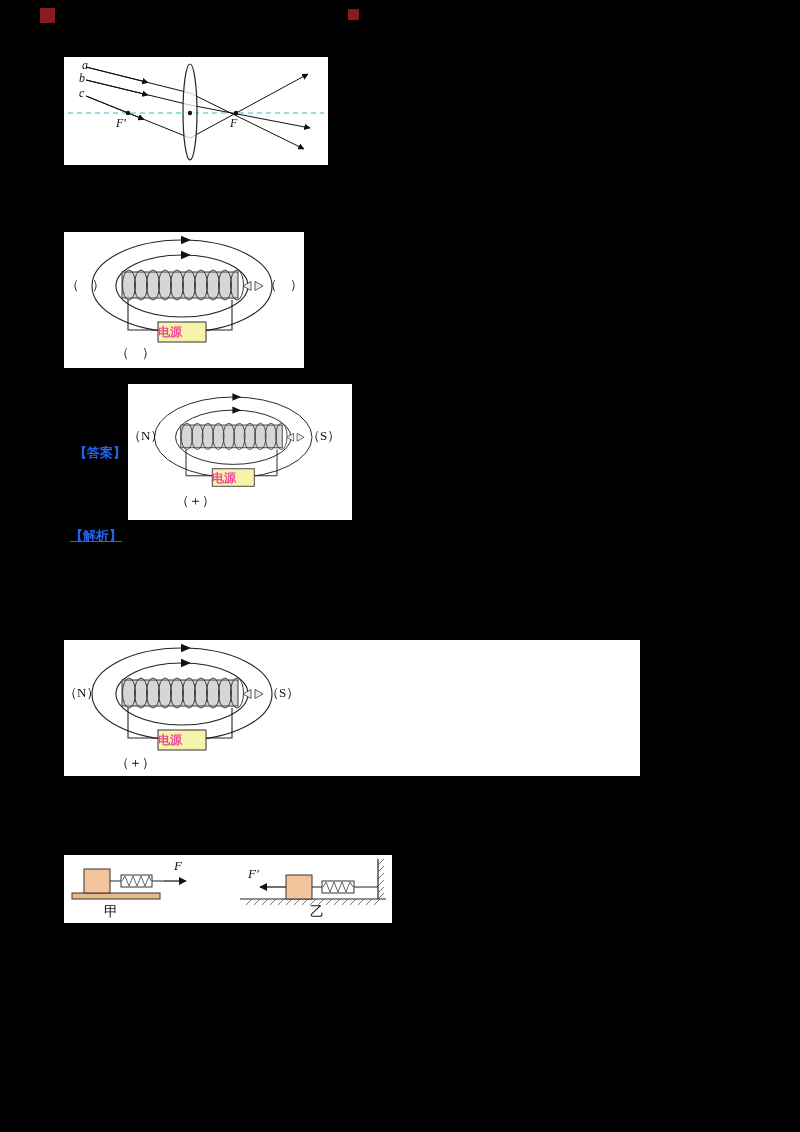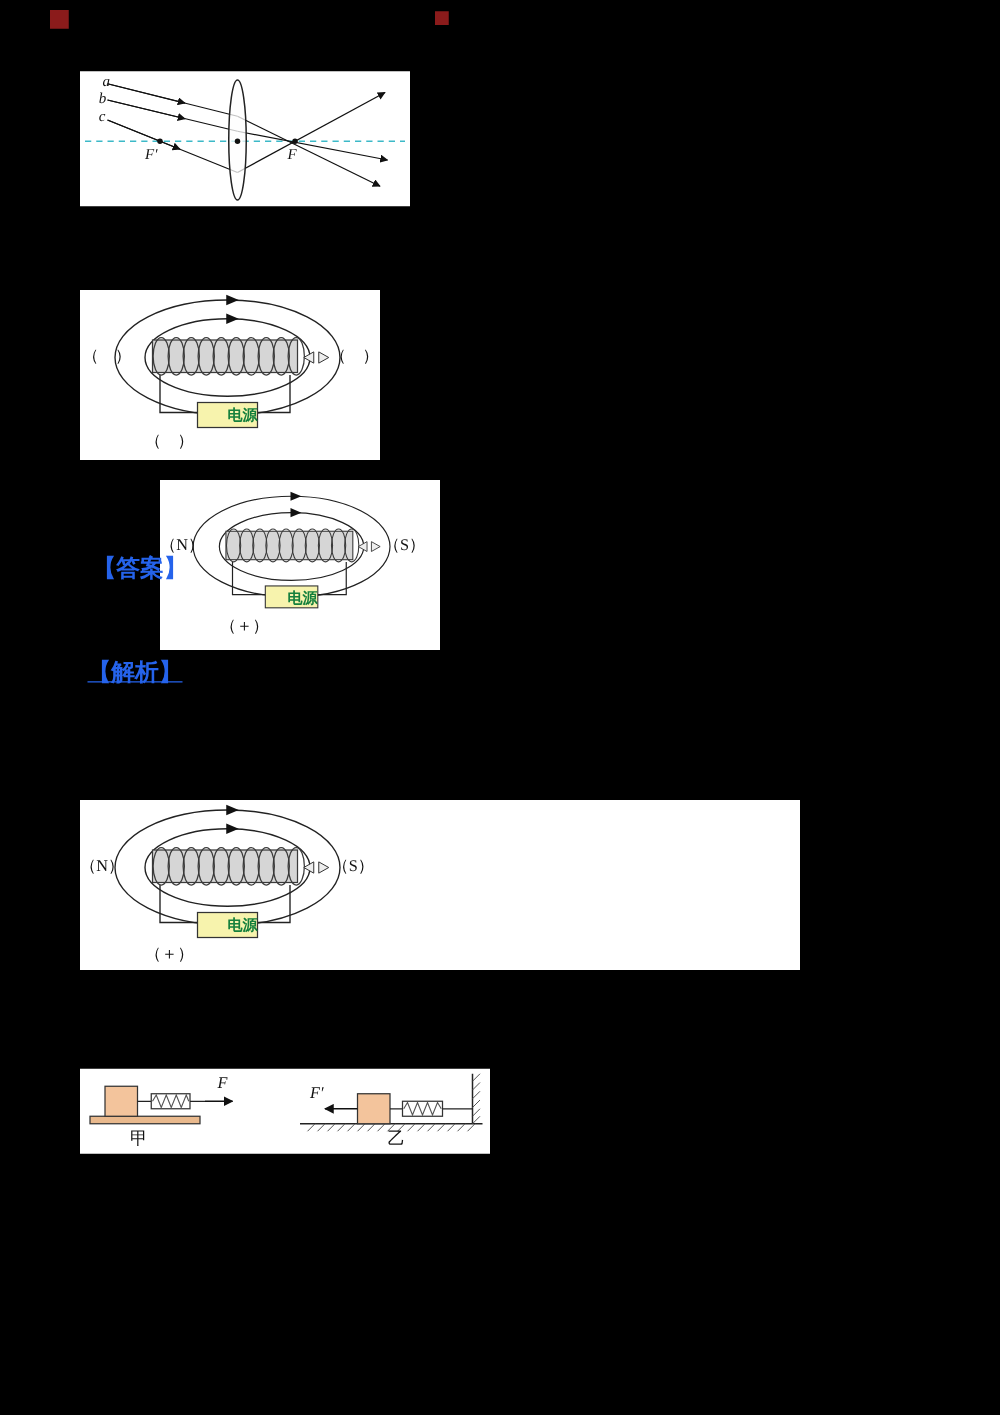--- a/index.html
+++ b/index.html
@@ -48,33 +48,33 @@
   .sol2-right  { left:179px; top:45px; }
   .sol2-bottom { left:48px;  top:110px; }
   .sol2-power  { left:84px;  top:87px;  width:42px; }
 
   .sol3-left   { left:0px;   top:46px; }
   .sol3-right  { left:202px; top:46px; }
   .sol3-bottom { left:52px;  top:116px; }
   .sol3-power  { left:94px;  top:93px;  width:48px; }
 
   .power-label {
-    position:absolute; text-align:right; font-size:12px; line-height:14px;
-    color:#15803d; font-family:"Liberation Sans", sans-serif; font-weight:bold;
+    position:absolute; text-align:left; font-size:12px; line-height:14px;
+    color:#ec4899; font-family:"Liberation Sans", sans-serif; font-weight:bold;
   }
 
   
   .force-a { left:110px; top:4px;  font-size:13px; }
   .force-b { left:184px; top:12px; font-size:13px; }
   .cap-a   { left:40px;  top:50px; font-size:14px; }
   .cap-b   { left:246px; top:50px; font-size:14px; }
 
   
   .tag {
-    position:absolute; color:#2563eb; font-weight:bold; font-size:19px;
+    position:absolute; color:#2563eb; font-weight:bold; font-size:13px;
     line-height:1.1; font-family:"Liberation Sans", sans-serif; white-space:nowrap;
   }
   .tag-answer   { left:74px; top:446px; }
   .tag-analysis { left:70px; top:529px;text-decoration:underline; }
 </style>
 </head>
 <body>
 
 <svg width="0" height="0" style="position:absolute" aria-hidden="true">
   <defs>

